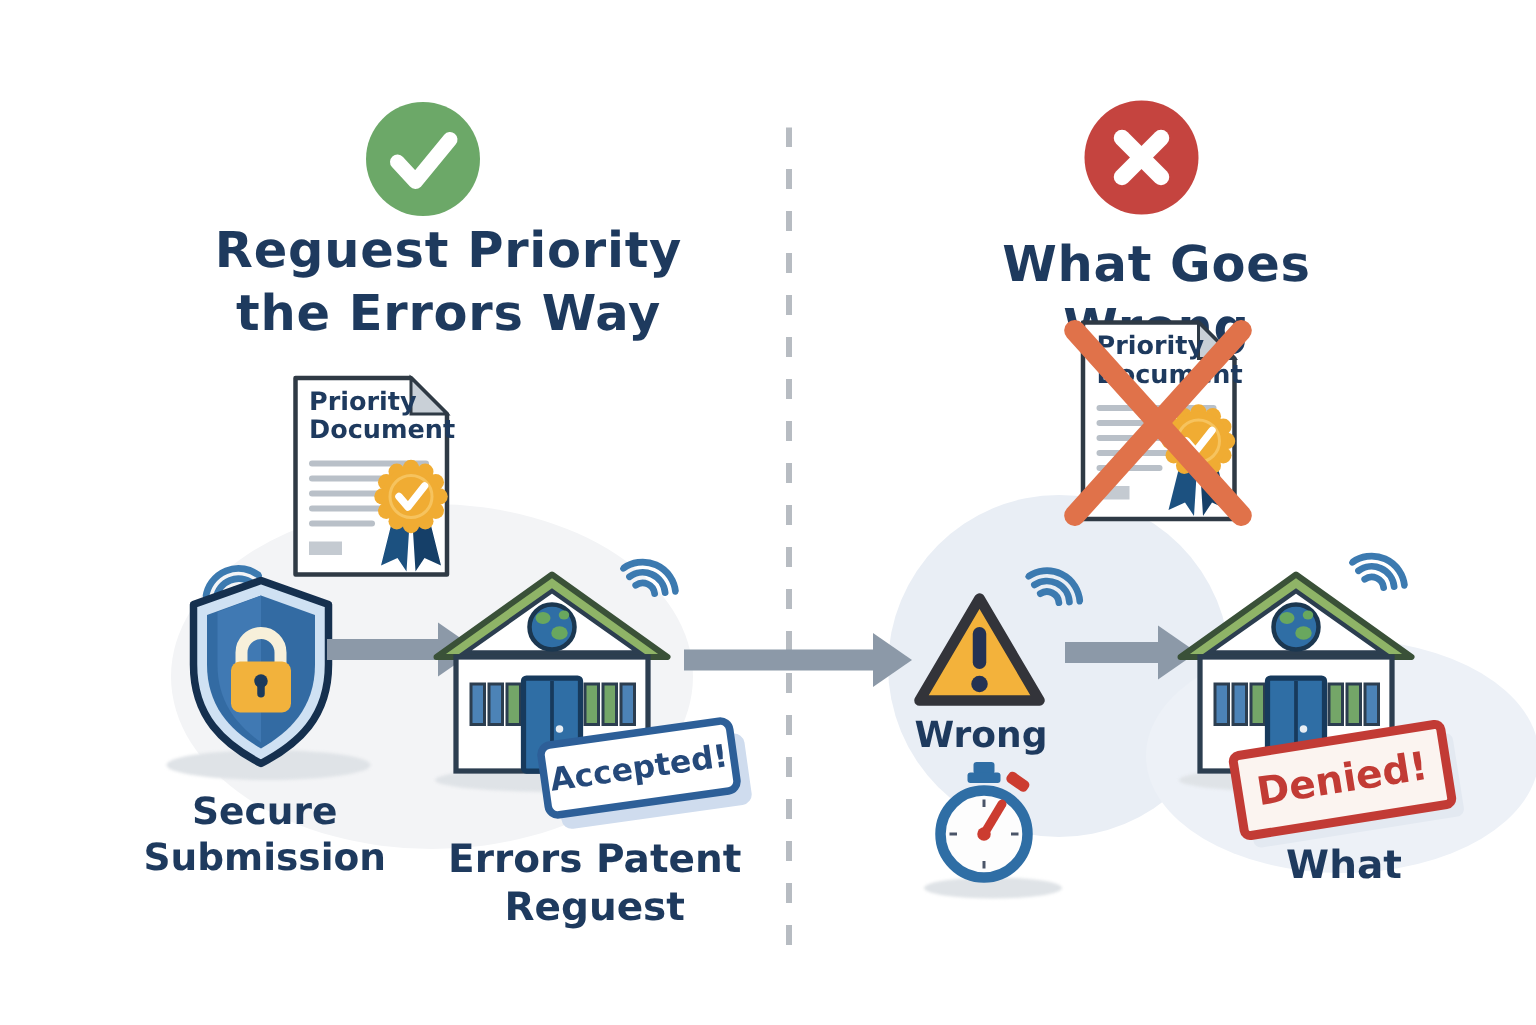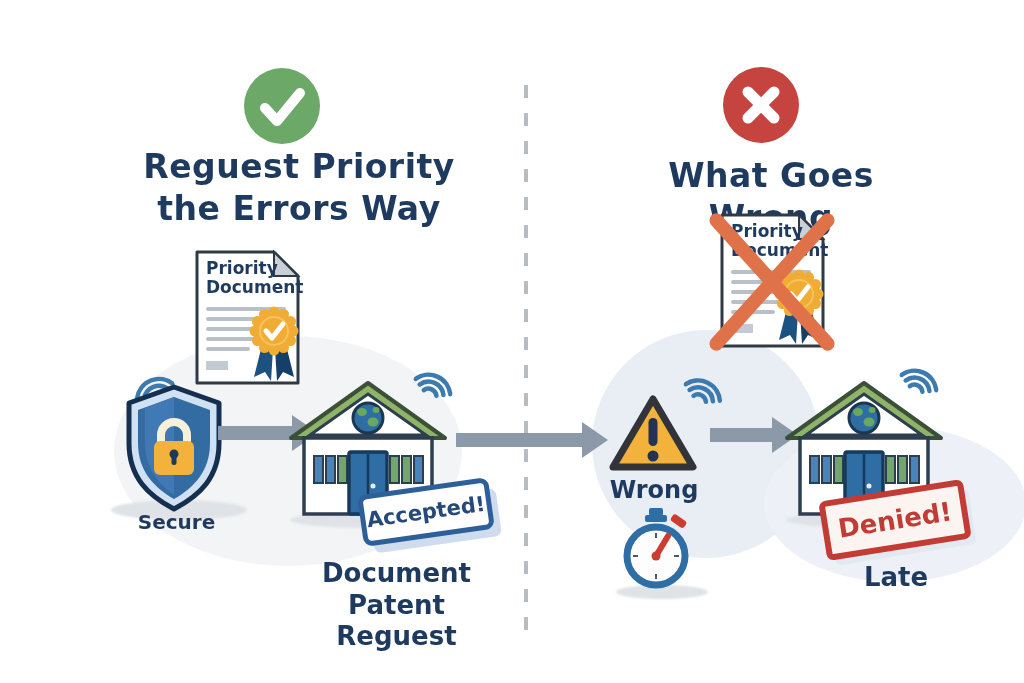--- a/index.html
+++ b/index.html
@@ -174,25 +174,26 @@
       <use href="#sym-building"></use>
     </svg>
   <svg class="abs" style="left:398px;top:364px;transform:rotate(24deg);" width="42" height="36">
       <use href="#sym-wifi"></use>
     </svg>
 
   <div class="abs stamp stamp-accepted">
     <span>Accepted!</span>
   </div>
 
-  <div class="abs label" style="left:58px;top:510px;width:205px;font-size:20px;">
+  <div class="abs label" style="left:58px;top:526px;width:205px;font-size:25px;">
     <div>Secure</div>
+    <div>Submission</div>
   </div>
   <div class="abs label" style="left:268px;top:558px;width:225px;font-size:26px;">
-    <div>Document Patent</div>
+    <div>Errors Patent</div>
     <div>Reguest</div>
   </div>
 
   <svg class="abs" style="left:440px;top:420px;" width="152" height="40">
     <g class="arrow">
         <rect x="0" y="13" width="128" height="14"></rect>
         <polygon points="126,2 152,20 126,38"></polygon>
       </g>
   </svg>
 
@@ -273,16 +274,16 @@
     </svg>
   <svg class="abs" style="left:884px;top:360px;transform:rotate(24deg);" width="42" height="36">
       <use href="#sym-wifi"></use>
     </svg>
 
   <div class="abs stamp stamp-denied">
     <span>Denied!</span>
   </div>
 
   <div class="abs label" style="left:828px;top:562px;width:104px;font-size:26px;">
-    <div>Late</div>
+    <div>What</div>
   </div>
 
 </div>
 
 </body></html>

